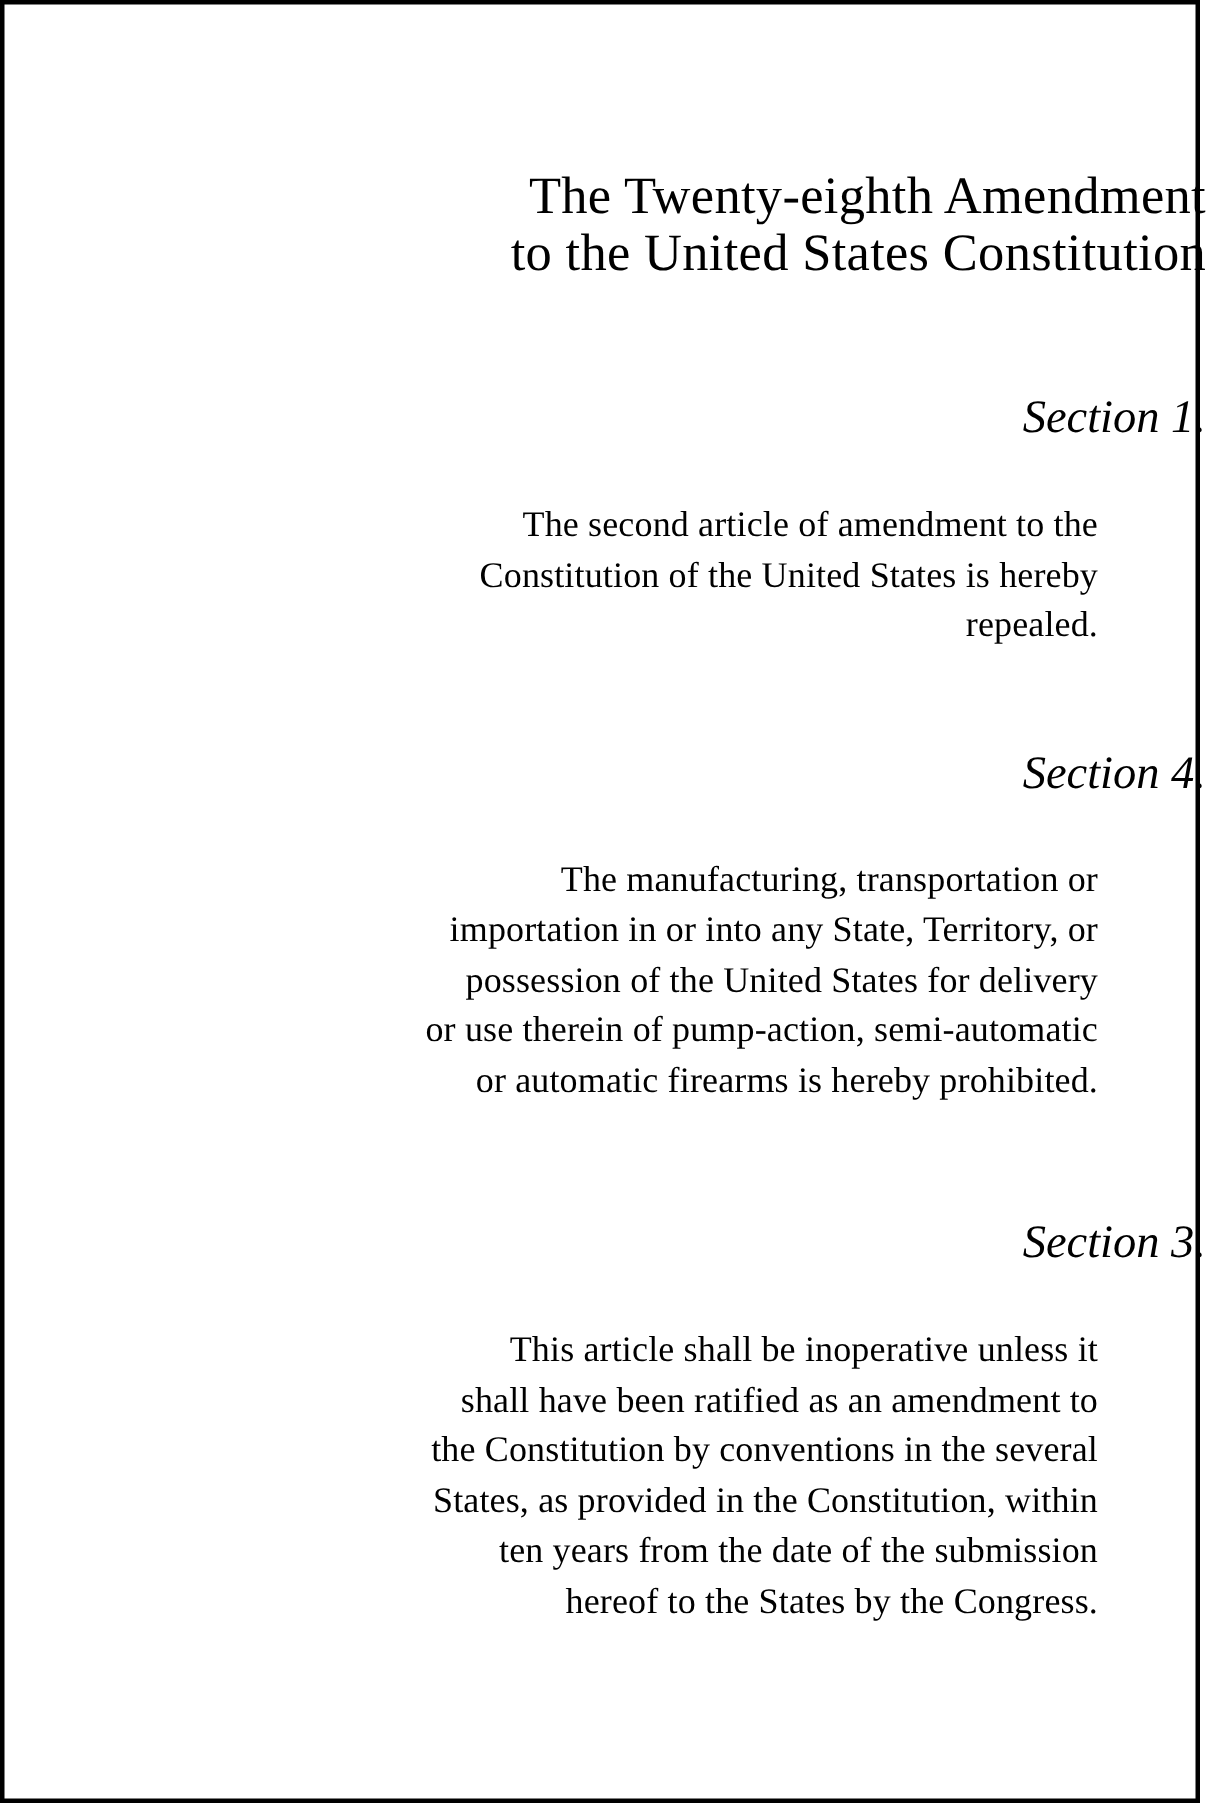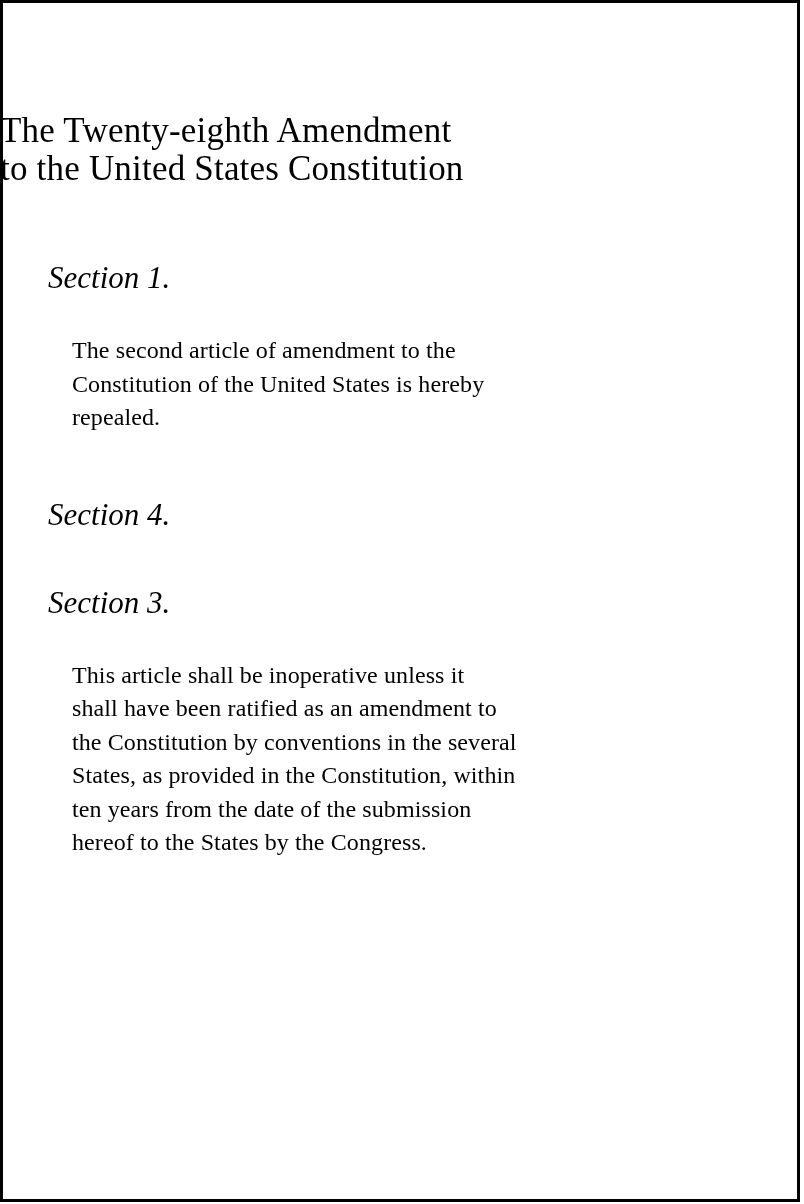--- a/index.html
+++ b/index.html
@@ -25,40 +25,40 @@
     box-sizing: border-box;
     pointer-events: none;
   }
   .page-content {
     position: absolute;
     top: 0;
     left: 0;
     width: 804px;
     padding-top: 112px;
     box-sizing: border-box;
-    text-align: left;
+    text-align: right;
   }
   .doc-title {
     font-size: 35px;
     font-weight: normal;
     line-height: 38px;
     margin: 0 auto;
     white-space: pre-line;
     letter-spacing: 0.2px;
   }
   .section-heading {
     font-size: 31px;
     font-weight: normal;
     font-style: italic;
     line-height: 36px;
     margin: 62px auto 0 auto;
     padding-left: 48px;
   }
   .section:nth-of-type(1) .section-heading { margin-top: 72px; }
-  .section:nth-of-type(3) .section-heading { margin-top: 52px; }
+  .section:nth-of-type(3) .section-heading { margin-top: 72px; }
   .section-body {
     font-size: 24px;
     line-height: 33.5px;
     margin: 38px auto 0 auto;
     width: 660px;
     white-space: pre-line;
     letter-spacing: 0.1px;
   }
 </style>
 </head>
@@ -73,20 +73,25 @@
 
   <div class="section">
     <h2 class="section-heading">Section 1.</h2>
     <p class="section-body">The second article of amendment to the
 Constitution of the United States is hereby
 repealed.</p>
   </div>
 
   <div class="section">
     <h2 class="section-heading">Section 4.</h2>
+    <p class="section-body">The manufacturing, transportation or
+importation in or into any State, Territory, or
+possession of the United States for delivery
+or use therein of pump-action, semi-automatic
+or automatic firearms is hereby prohibited.</p>
   </div>
 
   <div class="section">
     <h2 class="section-heading">Section 3.</h2>
     <p class="section-body">This article shall be inoperative unless it
 shall have been ratified as an amendment to
 the Constitution by conventions in the several
 States, as provided in the Constitution, within
 ten years from the date of the submission
 hereof to the States by the Congress.</p>

